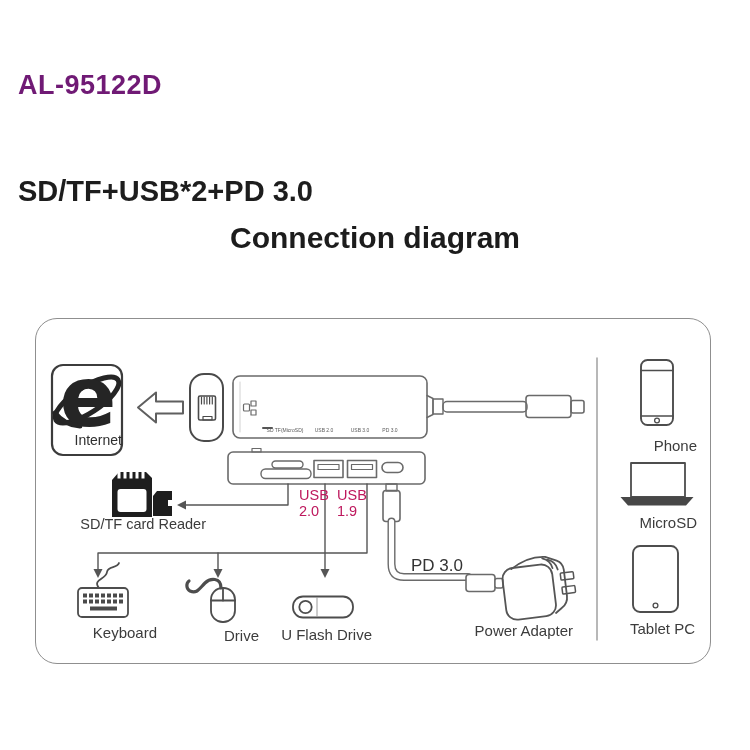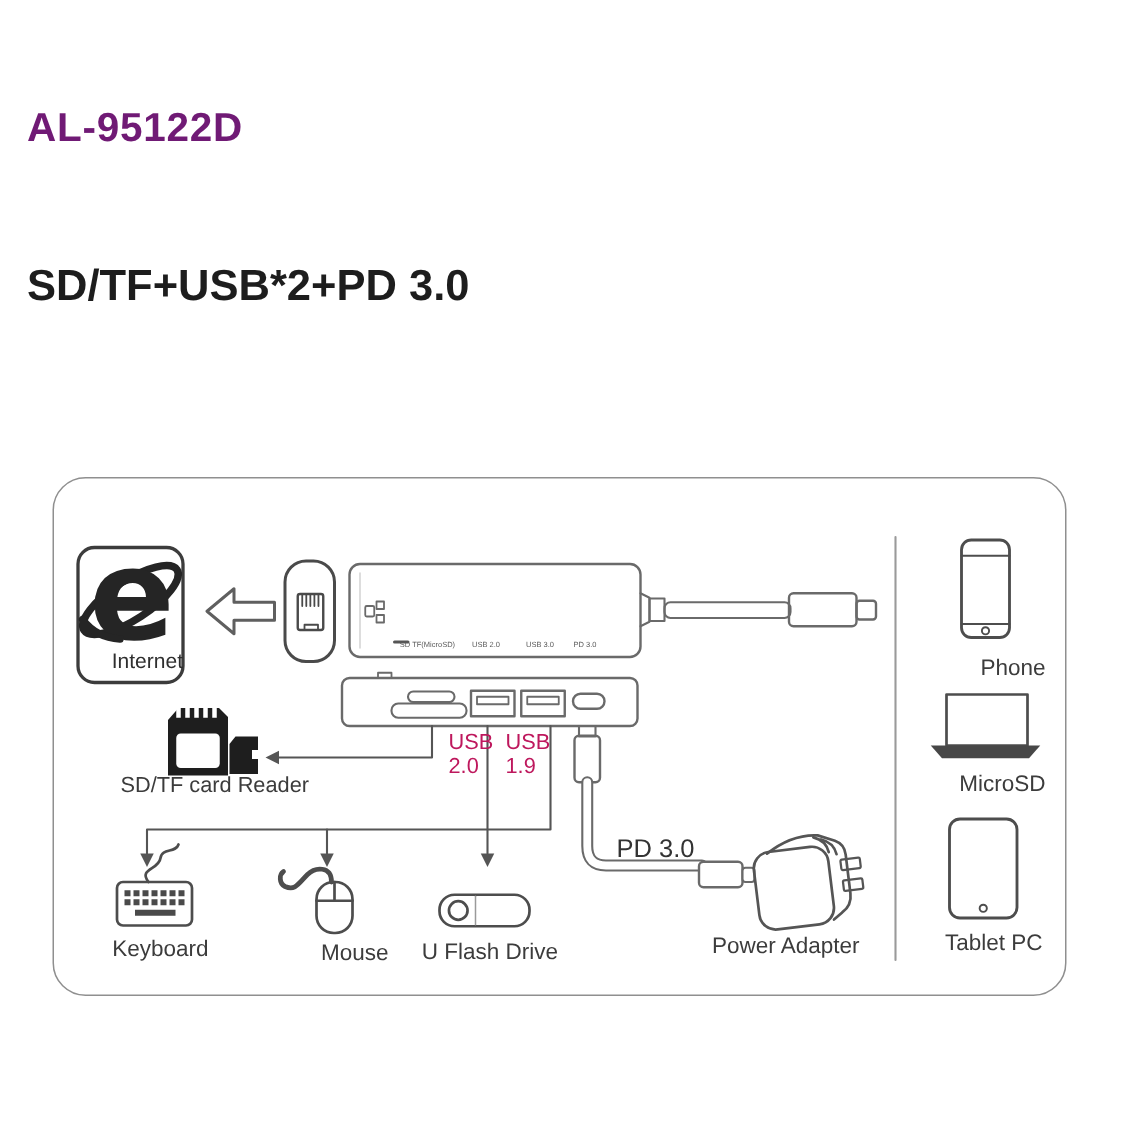--- a/index.html
+++ b/index.html
@@ -19,20 +19,21 @@
   svg{position:absolute;left:0;top:0;}
   svg *{vector-effect:non-scaling-stroke;}
 </style>
 </head>
 <body>
 
 <div id="canvas">
 
   <div class="abs hdr-model">AL-95122D</div>
   <div class="abs hdr-l2">SD/TF+USB*2+PD 3.0</div>
+  <div class="abs section-title">Connection diagram</div>
 
   <div class="abs dg-frame"></div>
 
   <svg width="750" height="750" viewBox="0 0 750 750">
     <g fill="none" stroke="#6a6a6a" stroke-width="1.6" stroke-linecap="round" stroke-linejoin="round">
 
       <g>
         <rect x="52" y="365" width="70" height="90" rx="11" stroke="#3c3c3c" stroke-width="2.2"></rect>
         <ellipse cx="87" cy="400" rx="37" ry="13" transform="rotate(-33 87 400)" stroke="#252525" stroke-width="5"></ellipse>
         <text x="88" y="426" text-anchor="middle" font-family="DejaVu Sans, sans-serif" font-size="84" font-weight="bold" fill="#252525" stroke="none">e</text>
@@ -200,22 +201,22 @@
   </div>
   <div class="abs lbl-sm" style="left:337px;top:487px;">
     <div>USB</div>
     <div>1.9</div>
   </div>
 
   <div class="abs lbl" style="left:56px;width:150px;top:516px;font-size:14.5px;">SD/TF card Reader</div>
 
   <div class="abs lbl" style="left:407px;width:56px;top:556px;font-size:17px;color:#333;">PD 3.0</div>
 
-  <div class="abs lbl" style="left:59px;width:80px;top:624px;">Keyboard</div>
-  <div class="abs lbl" style="left:179px;width:80px;top:627px;">Mouse</div>
+  <div class="abs lbl" style="left:77px;width:80px;top:624px;">Keyboard</div>
+  <div class="abs lbl" style="left:179px;width:80px;top:627px;">Drive</div>
   <div class="abs lbl" style="left:272px;width:100px;top:626px;">U Flash Drive</div>
   <div class="abs lbl" style="left:473px;width:100px;top:622px;">Power Adapter</div>
 
   <div class="abs lbl" style="left:617px;width:80px;top:437px;">Phone</div>
   <div class="abs lbl" style="left:617px;width:80px;top:514px;">MicroSD</div>
   <div class="abs lbl" style="left:615px;width:80px;top:620px;">Tablet PC</div>
 
 </div>
 
 </body></html>

